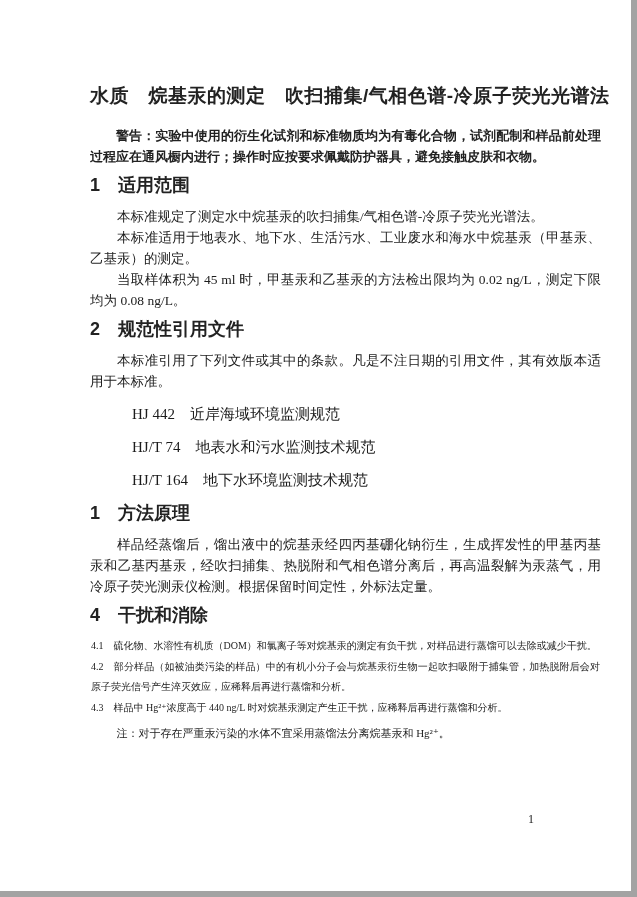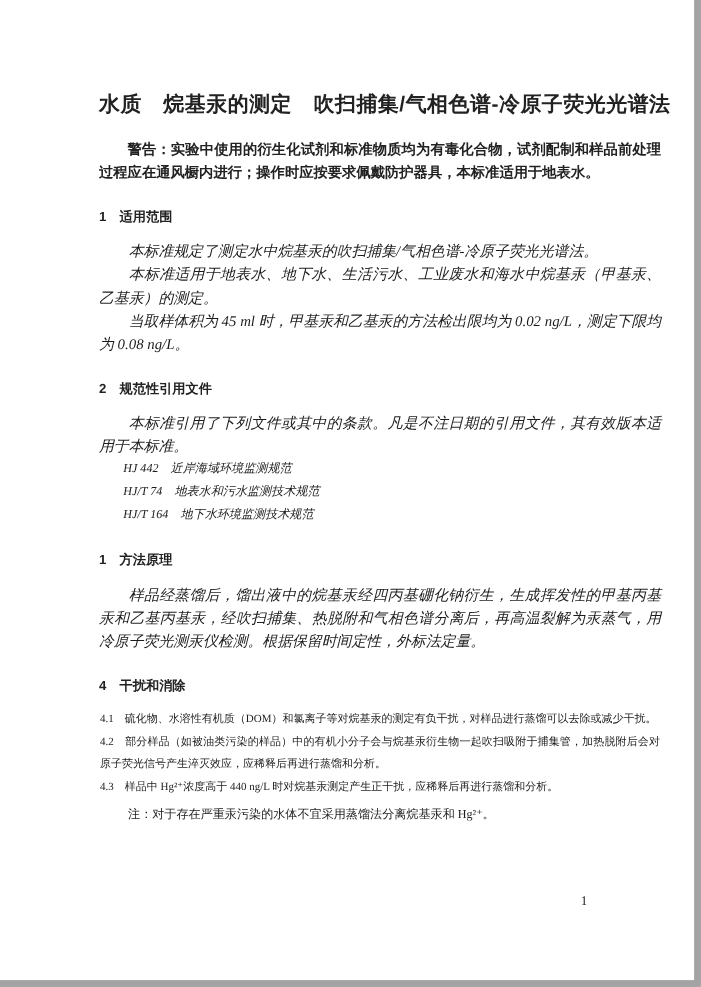--- a/index.html
+++ b/index.html
@@ -42,41 +42,39 @@
     margin: 18px 0 0 0;
     font-family: "Liberation Sans", "DejaVu Sans", sans-serif;
     font-weight: bold;
     font-size: 13px;
     line-height: 21px;
     text-indent: 2em;
     text-align: justify;
     color: #222222;
   }
   .sec-heading {
-    margin: 20px 0 10px 0;
+    margin: 8px 0 10px 0;
     font-family: "Liberation Sans", "DejaVu Sans", sans-serif;
-    font-size: 12px;
+    font-size: 18px;
     font-weight: bold;
     line-height: 21px;
     color: #222222;
   }
   .para {
     margin: 0;
     font-size: 13.5px;
     line-height: 21px;
     text-indent: 2em;
     text-align: justify;
-    font-style: italic;
   }
   .ref-line {
-    margin: 0;
-    font-size: 11px;
+    margin: 12px;
+    font-size: 15px;
     line-height: 21px;
     padding-left: 2em;
-    font-style: italic;
   }
   .clause {
     margin: 1px;
     font-size: 10px;
     line-height: 20px;
     text-align: justify;
   }
   .note {
     margin: 7px 0 0 0;
     font-size: 11px;
@@ -95,21 +93,21 @@
 </style>
 </head>
 <body>
 
 <div class="viewport">
   <div class="page">
     <div class="content">
 
       <h1 class="doc-title">水质　烷基汞的测定　吹扫捕集/气相色谱-冷原子荧光光谱法</h1>
 
-      <p class="warning">警告：实验中使用的衍生化试剂和标准物质均为有毒化合物，试剂配制和样品前处理过程应在通风橱内进行；操作时应按要求佩戴防护器具，本标准适用于地表水。</p>
+      <p class="warning">警告：实验中使用的衍生化试剂和标准物质均为有毒化合物，试剂配制和样品前处理过程应在通风橱内进行；操作时应按要求佩戴防护器具，避免接触皮肤和衣物。</p>
 
       <h2 class="sec-heading">1　适用范围</h2>
       <p class="para">本标准规定了测定水中烷基汞的吹扫捕集/气相色谱-冷原子荧光光谱法。</p>
       <p class="para">本标准适用于地表水、地下水、生活污水、工业废水和海水中烷基汞（甲基汞、乙基汞）的测定。</p>
       <p class="para">当取样体积为 45 ml 时，甲基汞和乙基汞的方法检出限均为 0.02 ng/L，测定下限均为 0.08 ng/L。</p>
 
       <h2 class="sec-heading">2　规范性引用文件</h2>
       <p class="para">本标准引用了下列文件或其中的条款。凡是不注日期的引用文件，其有效版本适用于本标准。</p>
       <p class="ref-line">HJ 442　近岸海域环境监测规范</p>
       <p class="ref-line">HJ/T 74　地表水和污水监测技术规范</p>

